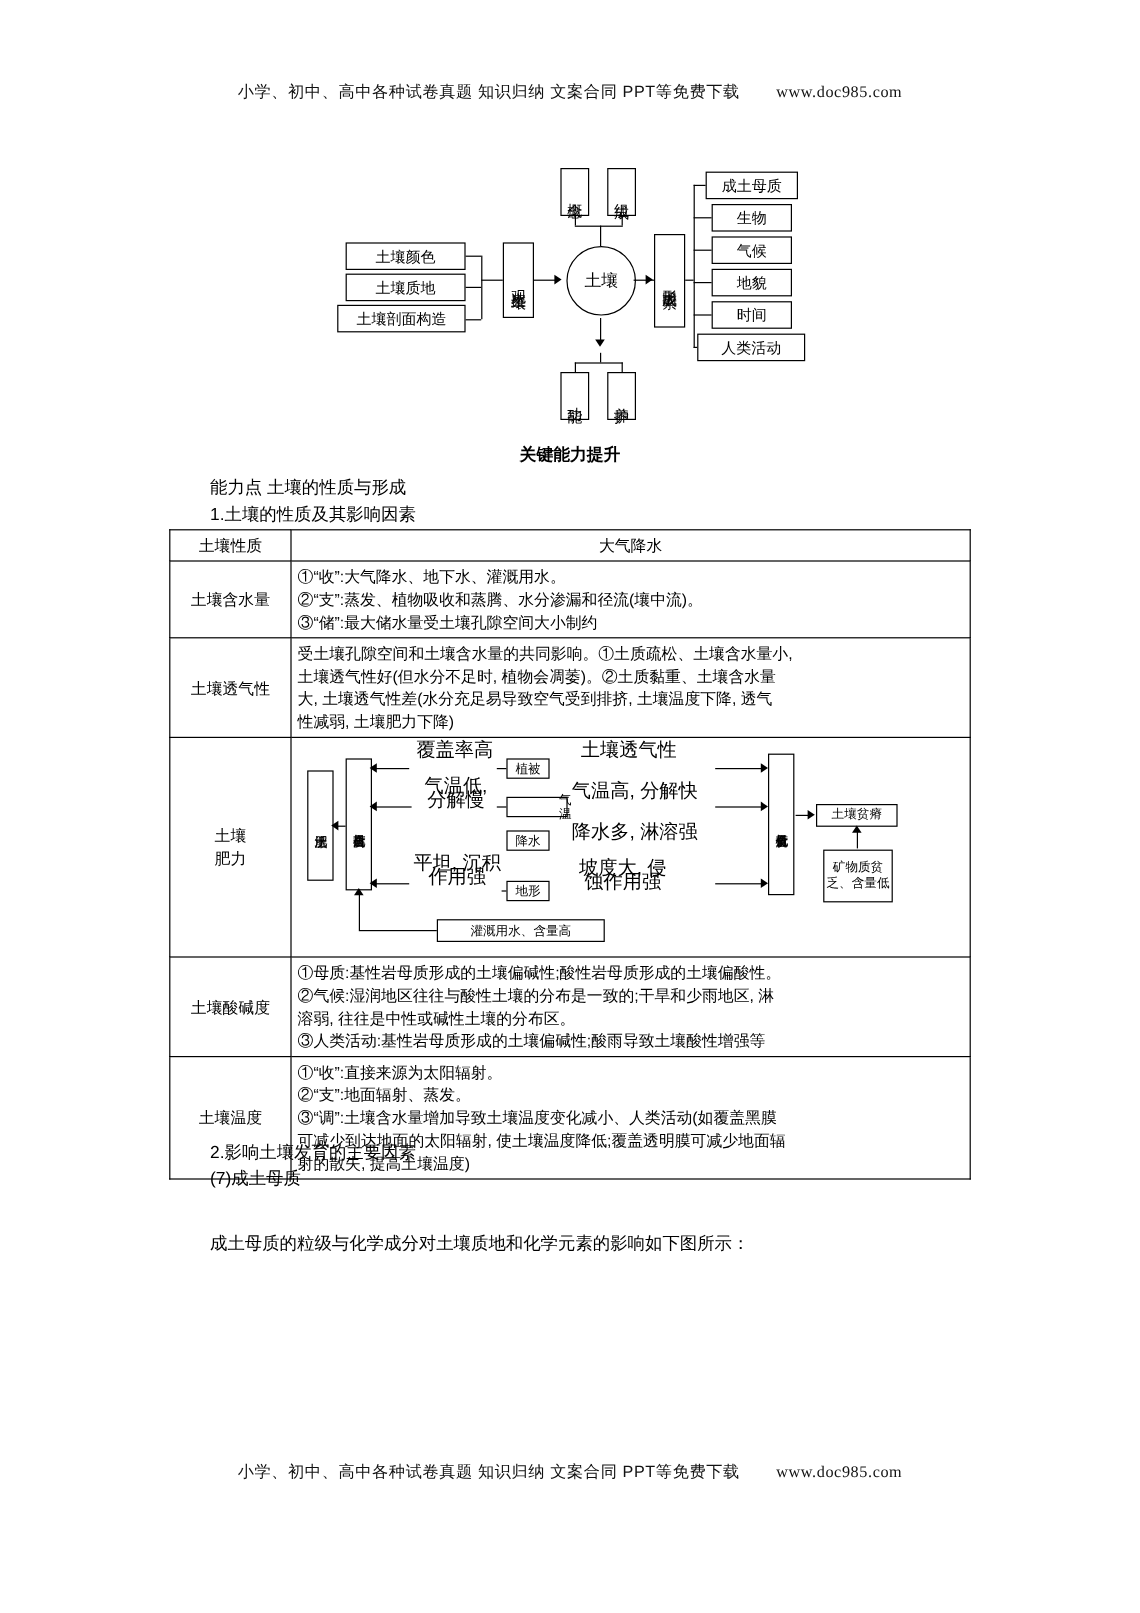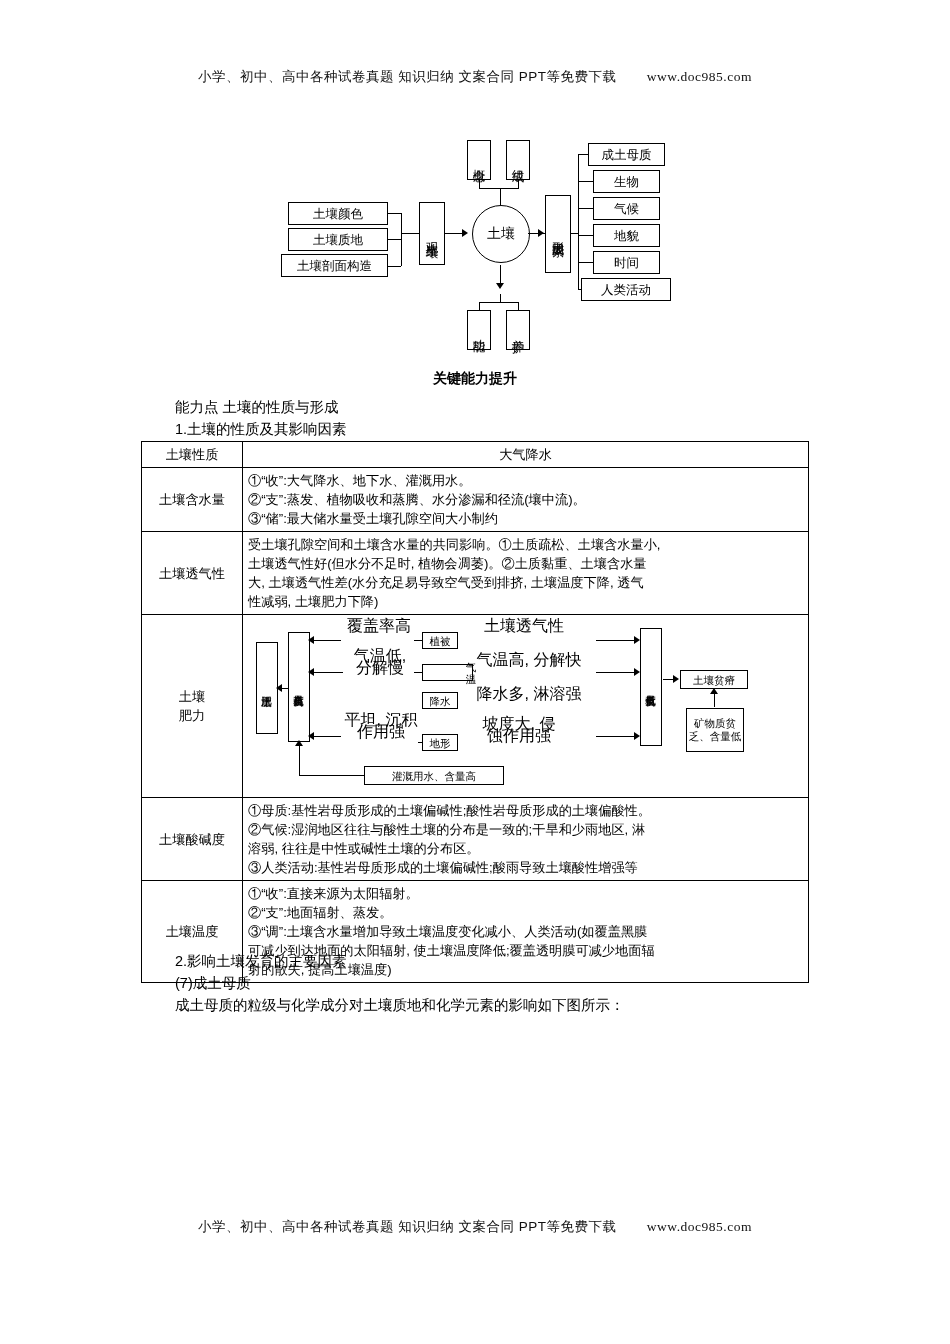--- a/index.html
+++ b/index.html
@@ -248,21 +248,21 @@
 
           <div class="fbox fvert" style="left:392px; top:8px; width:22px; height:118px;">有机质含量低</div>
 
           <div class="fline fh" style="left:348px; top:20px;  width:40px;"></div>
           <div class="arrow-r" style="left:386px; top:16px;"></div>
           <div class="fline fh" style="left:348px; top:52px;  width:40px;"></div>
           <div class="arrow-r" style="left:386px; top:48px;"></div>
           <div class="fline fh" style="left:348px; top:116px; width:40px;"></div>
           <div class="arrow-r" style="left:386px; top:112px;"></div>
 
-          <div class="fbox" style="left:432px; top:50px; width:68px; height:19px;">土壤贫瘠</div>
+          <div class="fbox" style="left:432px; top:50px; width:68px; height:19px;font-family:Liberation Mono, monospace;">土壤贫瘠</div>
           <div class="fline fh" style="left:415px; top:59px; width:11px;"></div>
           <div class="arrow-r" style="left:425px; top:55px;"></div>
 
           <div class="fbox" style="left:438px; top:88px; width:58px; height:44px; line-height:13px;">
             <span style="display:block">矿物质贫乏、含量低</span>
           </div>
           <div class="fline fv" style="left:466px; top:70px; height:17px;"></div>
           <div class="arrow-u" style="left:462px; top:68px;"></div>
 
           <div class="fbox" style="left:116px; top:146px; width:140px; height:19px;">灌溉用水、含量高</div>
@@ -291,20 +291,20 @@
         <div>③“调”:土壤含水量增加导致土壤温度变化减小、人类活动(如覆盖黑膜</div>
         <div>可减少到达地面的太阳辐射, 使土壤温度降低;覆盖透明膜可减少地面辐</div>
         <div>射的散失, 提高土壤温度)</div>
       </td>
     </tr>
   </tbody>
     </table>
 
   <div class="ptext" style="left:175px; top:951px;">2.影响土壤发育的主要因素</div>
   <div class="ptext" style="left:175px; top:973px;">(7)成土母质</div>
-  <div class="ptext" style="left:175px; top:995px;">成土母质的粒级与化学成分对土壤质地和化学元素的影响如下图所示：</div>
+  <div class="ptext" style="left:175px; top:1027px;">成土母质的粒级与化学成分对土壤质地和化学元素的影响如下图所示：</div>
 
   <div class="watermark wm-bottom">
     <span>小学、初中、高中各种试卷真题  知识归纳  文案合同  PPT等免费下载</span>
     <span class="url" style="margin-left:26px">www.doc985.com</span>
   </div>
 
 </div>
 
 </body></html>

